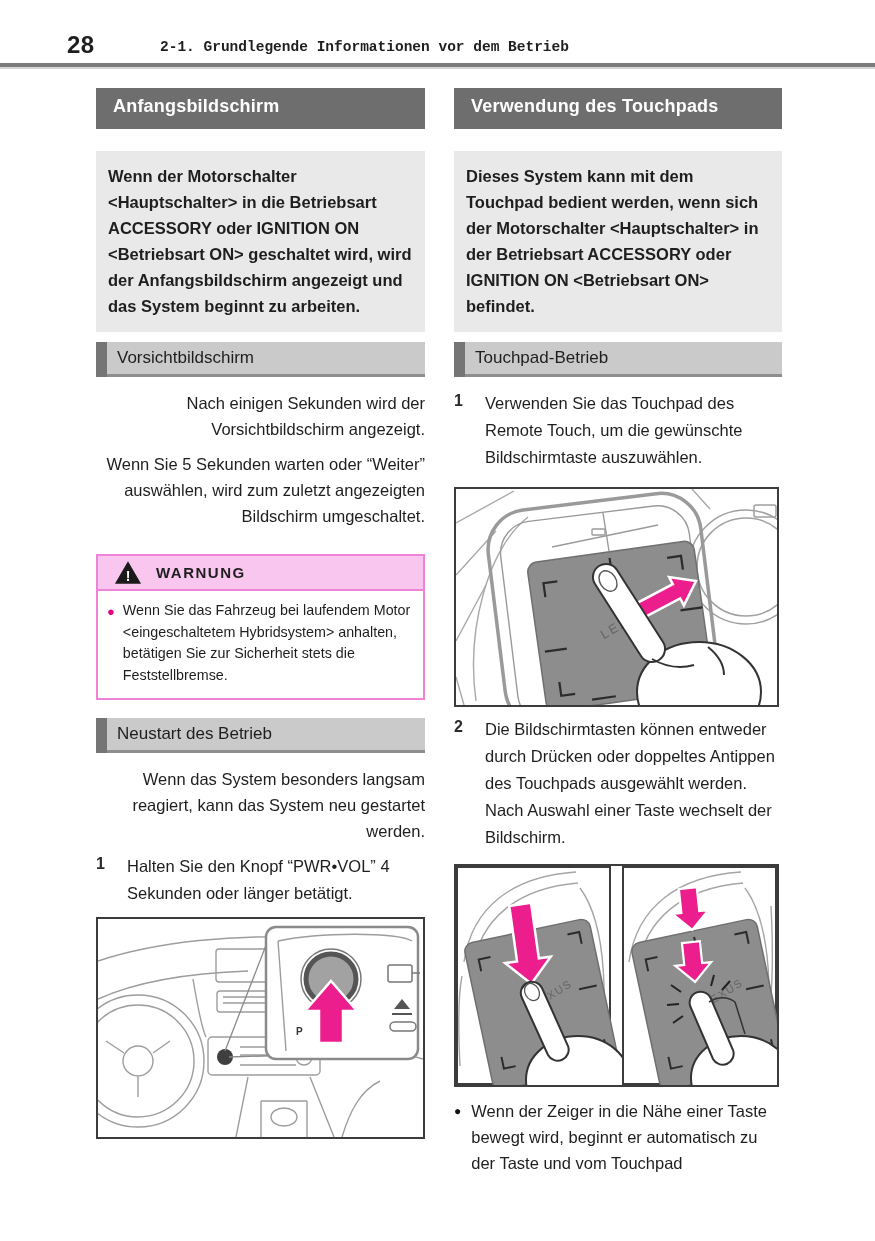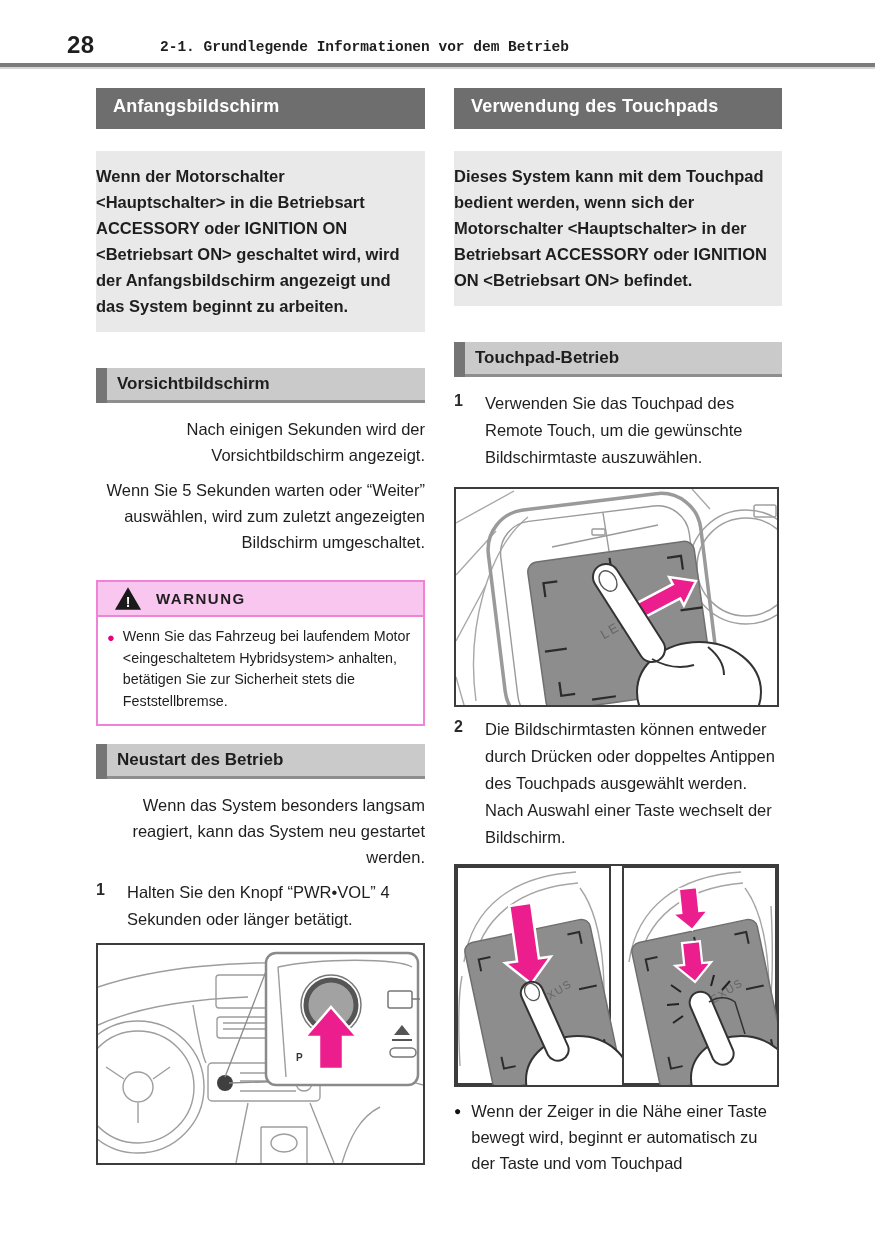--- a/index.html
+++ b/index.html
@@ -11,25 +11,25 @@
   .page-number{position:absolute;left:67px;top:31px;font-size:24px;font-weight:bold;letter-spacing:.5px;}
   .breadcrumb{position:absolute;left:160px;top:39px;font-size:14.5px;font-weight:bold;font-family:Liberation Mono, monospace;}
   .top-rule{position:absolute;left:0;top:63px;width:875px;height:4px;background:#7c7c7c;border-bottom:2px solid #d6d6d6;}
 
   .col-left{position:absolute;left:96px;top:88px;width:329px;}
   .col-right{position:absolute;left:454px;top:88px;width:328px;}
 
   .section-header{background:#6e6e6e;color:#fff;font-weight:bold;font-size:18px;
     padding:8px 8px 12px 17px;margin-bottom:22px;letter-spacing:.2px;}
 
-  .intro-box{background:#e9e9e9;padding:12px 12px 13px 0;font-size:16.5px;font-weight:bold;
-    line-height:26px;margin-bottom:36px;}
+  .intro-box{background:#e9e9e9;padding:12px 12px 13px 12px;font-size:16.5px;font-weight:bold;
+    line-height:26px;margin-bottom:10px;}
 
   .sub-header{position:relative;background:#cacaca;border-bottom:3px solid #8e8e8e;
-    font-size:17px;font-weight:bold;padding:6px 16px 6px 21px;margin-bottom:13px;}
+    font-size:17px;font-weight:normal;padding:6px 16px 6px 21px;margin-bottom:13px;}
   .sub-accent{position:absolute;left:0;top:0;bottom:-3px;width:11px;background:#757575;}
 
   p.body{font-size:16.5px;line-height:26px;margin:0 0 9px 0;text-align:right;}
   p.mb12{margin-bottom:25px;}
 
   .warning-box{border:2px solid #ef83d8;margin:4px 0 18px 0;}
   .warning-header{background:#f9c6ef;display:flex;align-items:center;gap:14px;padding:4px 10px 4px 16px;border-bottom:2px solid #ef83d8;}
   .warning-title{font-size:15px;font-weight:bold;letter-spacing:1.5px;}
   .warning-body{background:#fff;padding:9px 10px 12px 9px;display:flex;gap:8px;}
   .magenta-bullet{color:#e5007d;font-size:13px;line-height:21px;flex:0 0 auto;padding-top:1px;}

